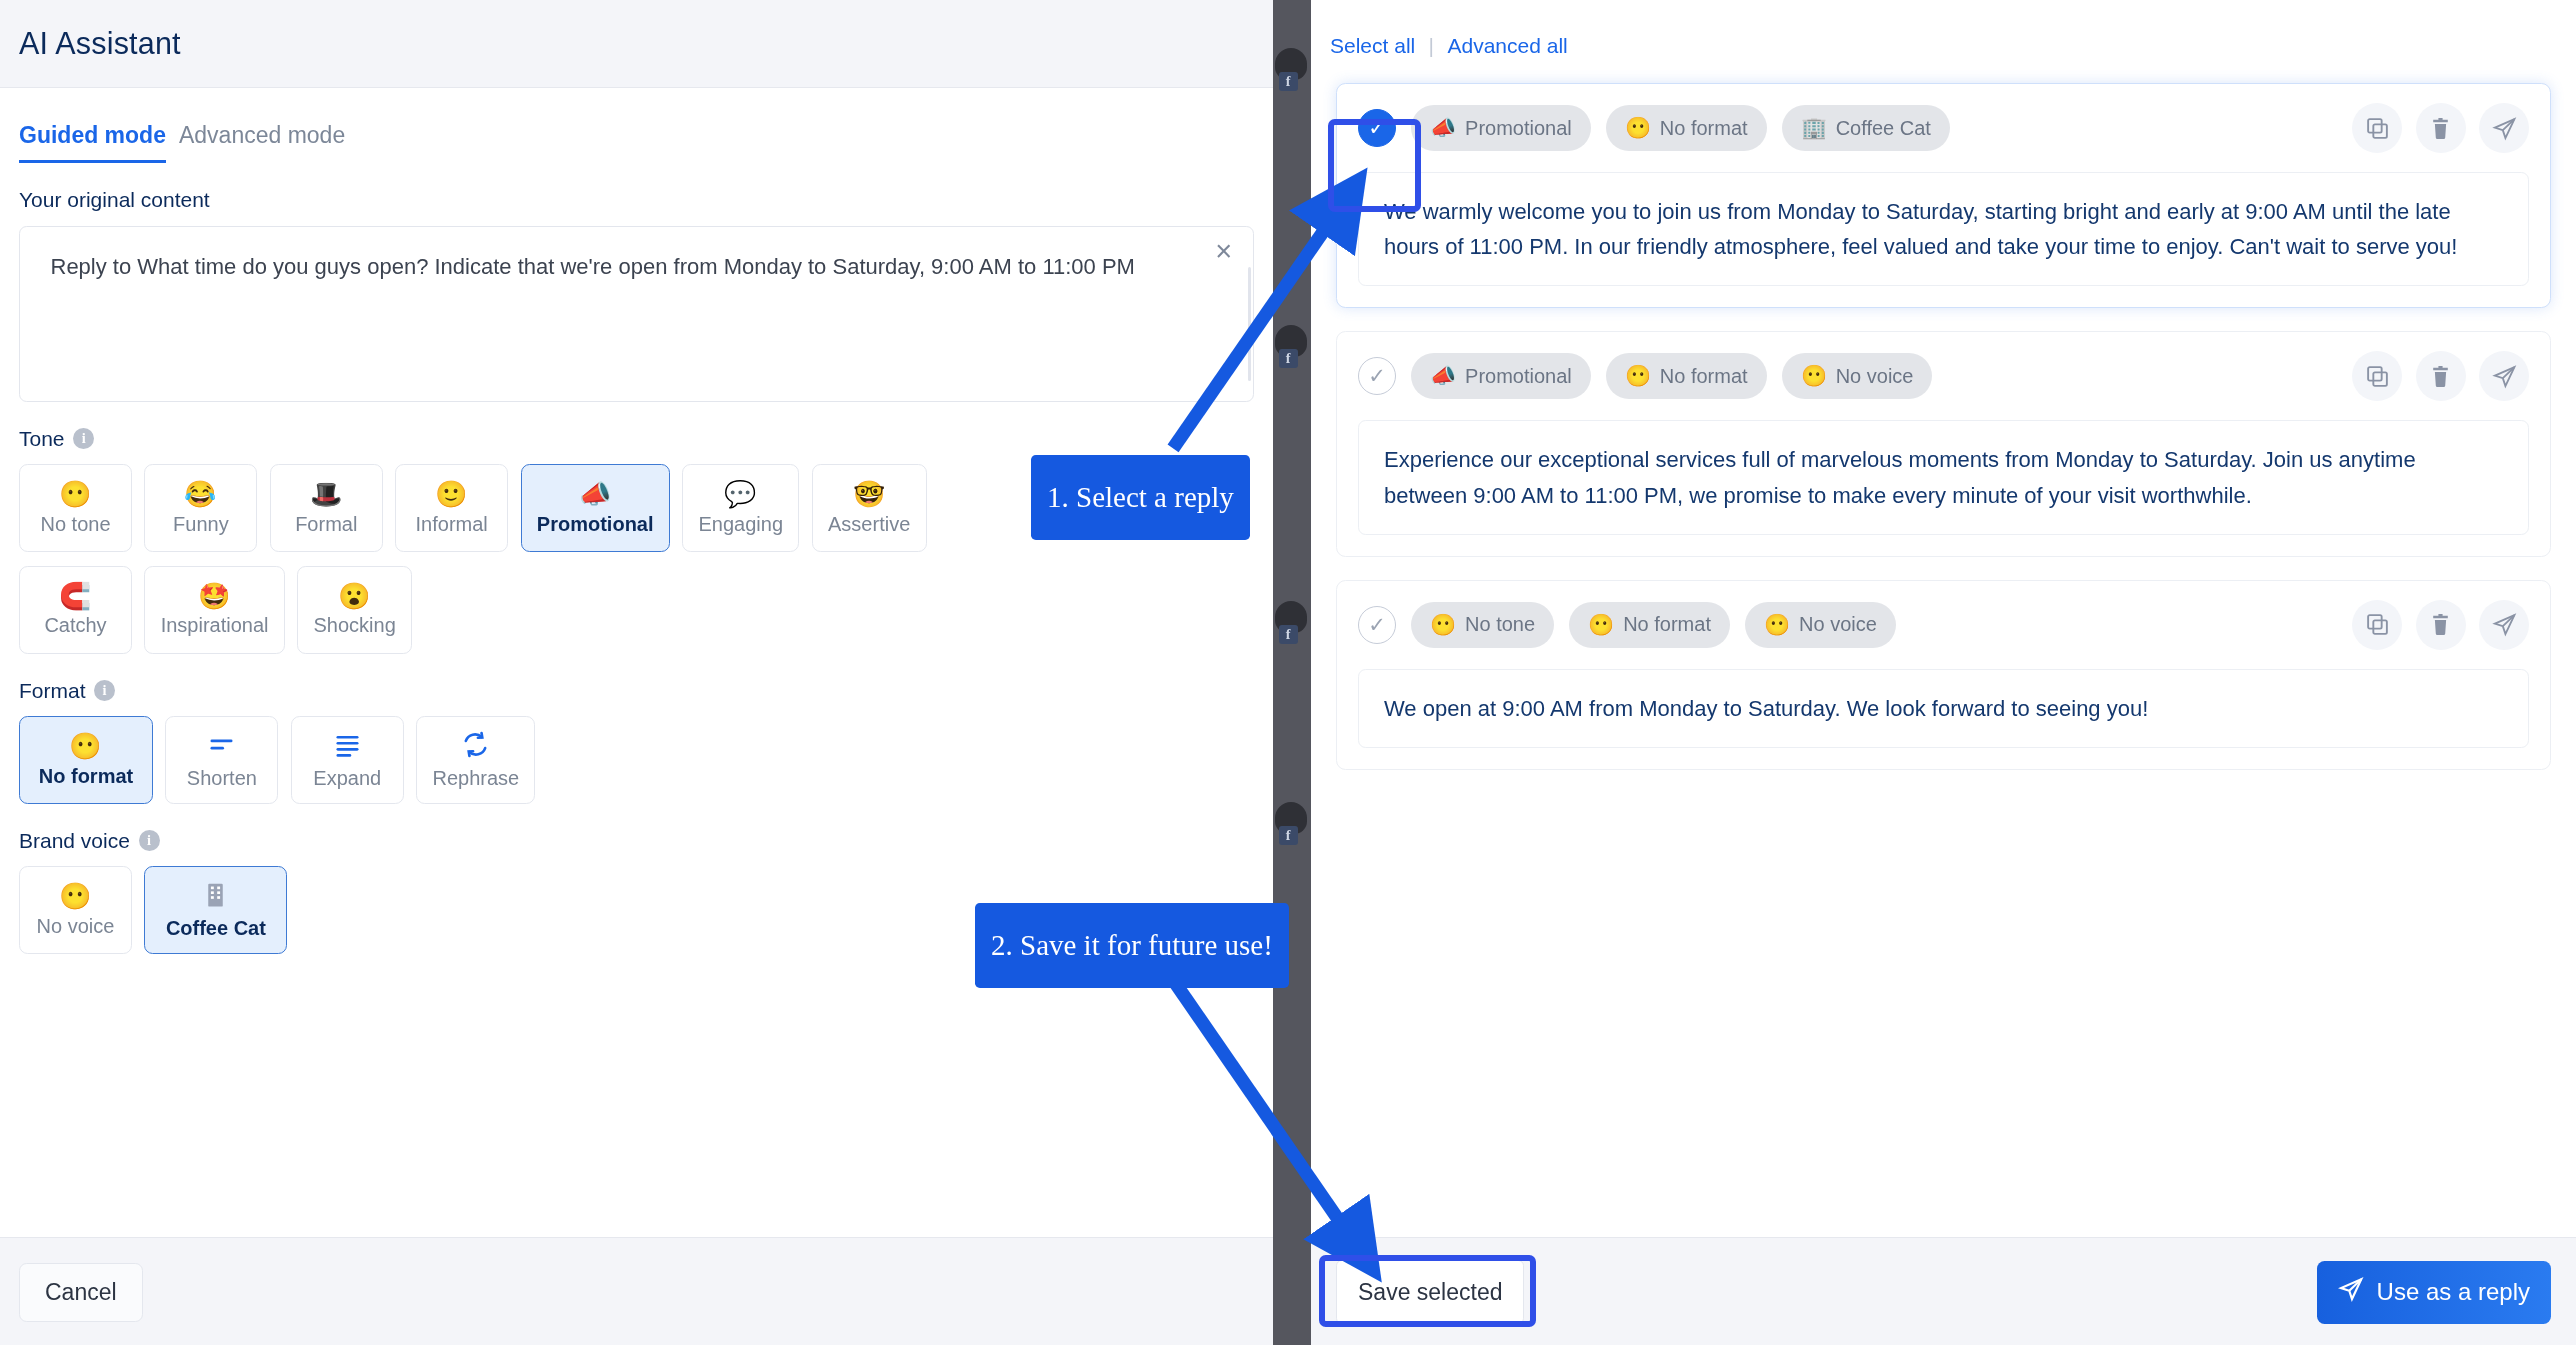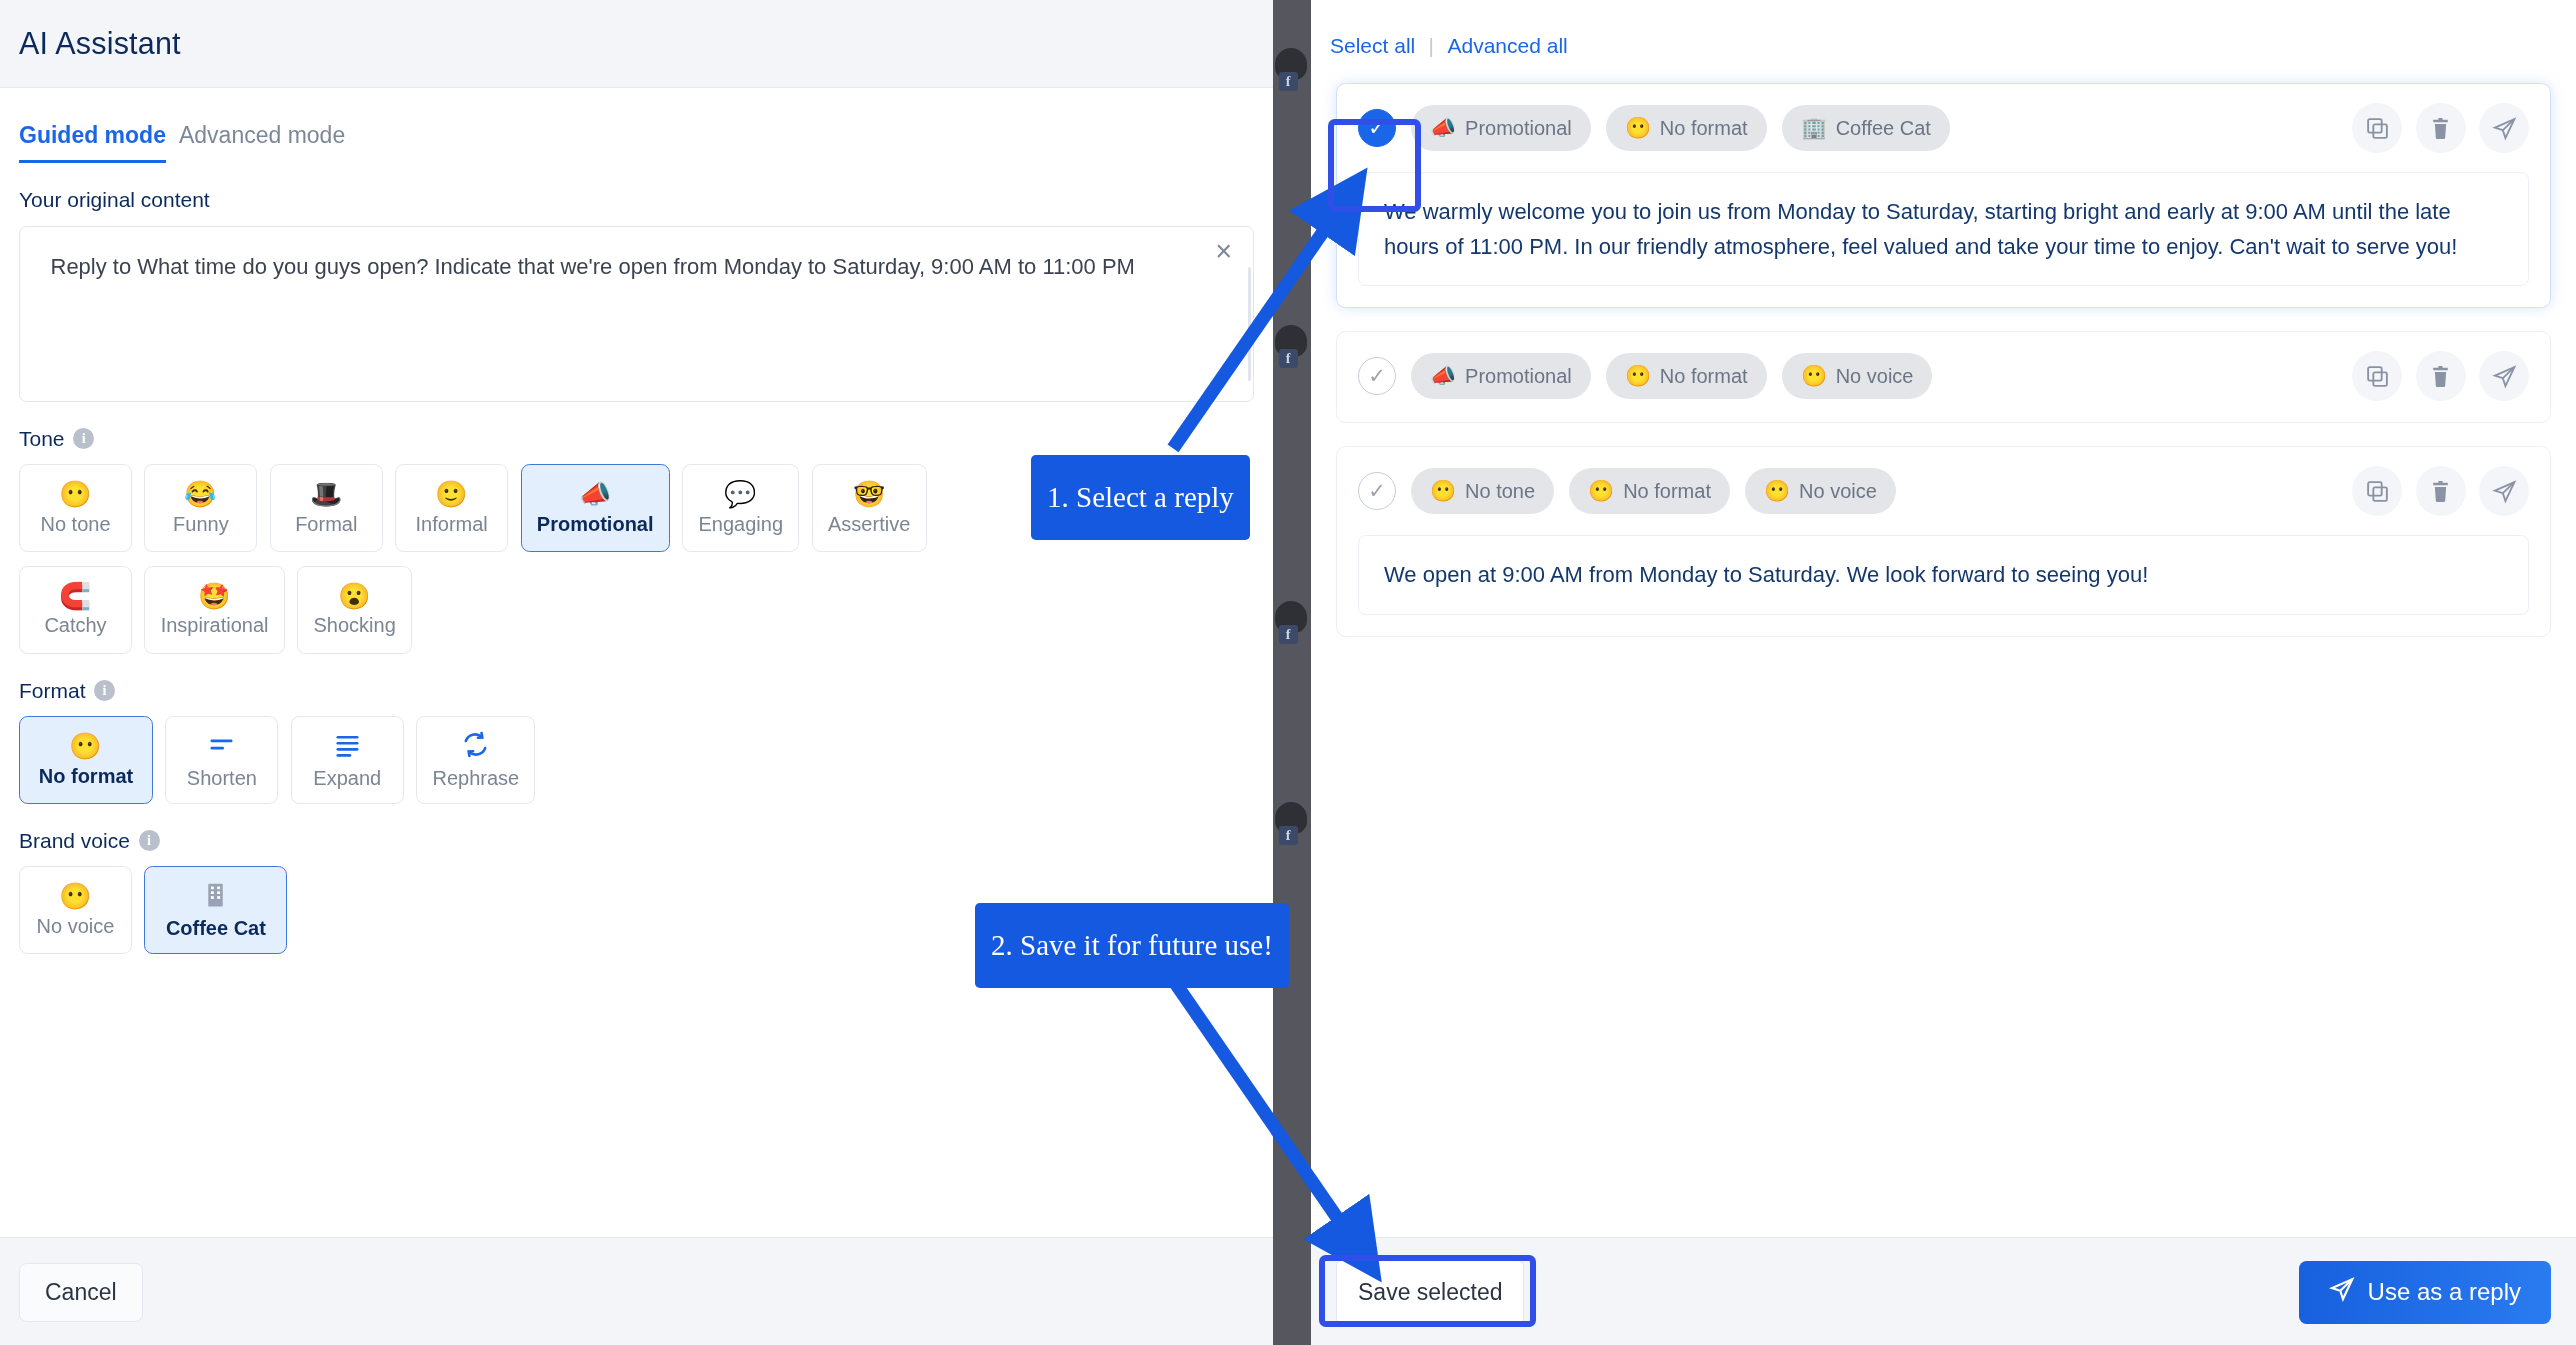--- a/index.html
+++ b/index.html
@@ -148,21 +148,21 @@
     position: absolute; left: 0; bottom: 0; width: 1265px; height: 109px;
     background: #f4f5f9; border-top: 1px solid #e6e8ee;
     display: flex; align-items: center; padding: 0 25px;
   }
   .btn-save {
     height: 64px; padding: 0 21px; background: #fff; border: 1px solid #e4e7ee;
     border-radius: 5.7px; font-size: 23px; color: #2c3443; cursor: pointer;
     font-family: "Liberation Sans", sans-serif;
   }
   .btn-use {
-    margin-left: auto; height: 63px; padding: 0 30px; border: none; border-radius: 7.6px;
+    margin-left: auto; height: 63px; padding: 0 21px; border: none; border-radius: 7.6px;
     background: linear-gradient(90deg,#1760de 0%, #2a7bf0 100%); color: #fff;
     font-size: 24px; display: flex; align-items: center; gap: 12.4px; cursor: pointer;
     font-family: "Liberation Sans", sans-serif;
     text-align: center;
   }
   .btn-use svg { width: 26px; height: 26px; stroke: #fff; fill: none; stroke-width: 2; }
 
   
   .anno { position: absolute; z-index: 20; }
   .anno-label {
@@ -418,20 +418,21 @@
                 </svg>
             </div>
             <div class="act">
               <svg viewBox="0 0 24 24">
                   <path d="M21.5 3 2.8 11.1l7.6 2.5 2.5 7.6L21.5 3z"></path>
                   <path d="M10.4 13.6 21.5 3"></path>
                 </svg>
             </div>
           </div>
         </div>
+        <div class="card-body">Experience our exceptional services full of marvelous moments from Monday to Saturday. Join us anytime between 9:00 AM to 11:00 PM, we promise to make every minute of your visit worthwhile.</div>
       </div>
 
       <div class="card">
         <div class="card-head">
           <div class="check">✓</div>
           <div class="tag">
             <span class="t-emoji">😶</span>
             <span>No tone</span>
           </div>
           <div class="tag">

